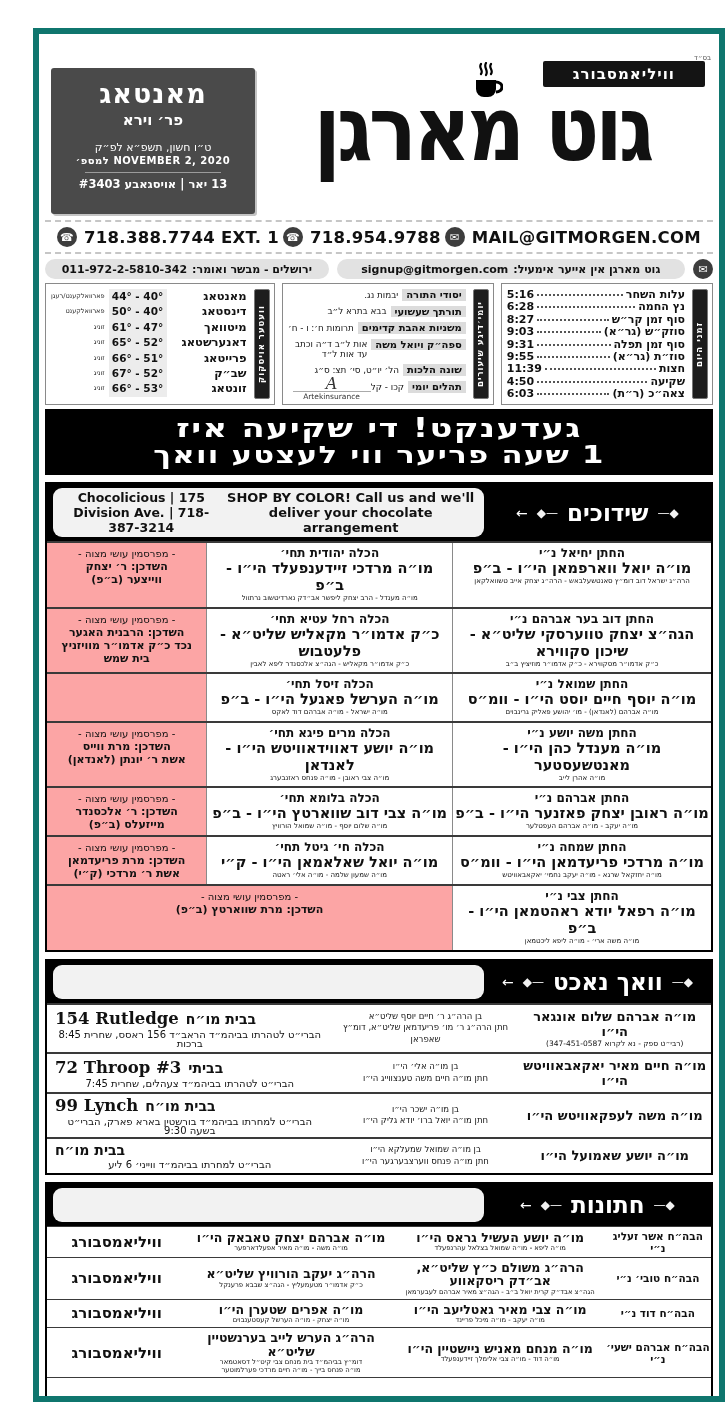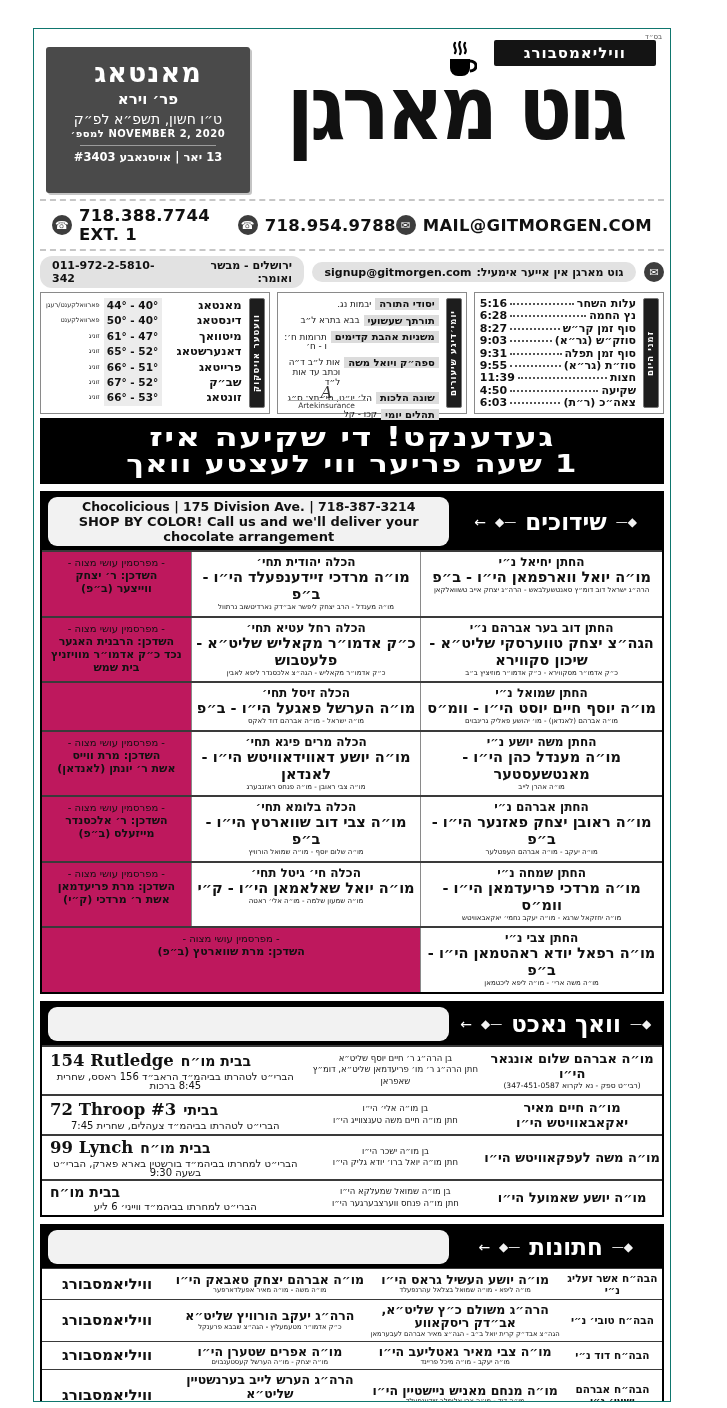--- a/index.html
+++ b/index.html
@@ -1,30 +1,30 @@
 <!DOCTYPE html>
 <html lang="yi"><head>
 <meta charset="utf-8">
 <style>
   *{box-sizing:border-box;margin:0;padding:0}
   body{margin:0;background:#fff;font-family:"DejaVu Sans",sans-serif;color:#111}
   .page{position:relative;width:727px;height:1408px;background:#fff;overflow:hidden}
-  .frame{position:absolute;left:33px;top:28px;width:638px;height:1374px;border:1px solid #0f766e;
-         padding:4px 6px;direction:rtl;overflow:hidden;background:#fff}
+  .frame{position:absolute;left:33px;top:28px;width:692px;height:1374px;border:6px solid #0f766e;
+         padding:20px 6px;direction:rtl;overflow:hidden;background:#fff}
 
   
   .hd{position:relative;height:164px}
   .bsd{position:absolute;top:0;right:2px;font-size:7px;color:#555}
   .tab{position:absolute;top:7px;right:8px;background:#141414;color:#fff;font-weight:bold;
        font-size:15px;padding:4px 30px;border-radius:2px;letter-spacing:1px}
   .datebox{position:absolute;top:14px;left:6px;width:204px;height:146px;background:#4a4a4a;color:#fff;
        text-align:center;border-radius:3px;box-shadow:2px 2px 0 #c4c4c4;padding-top:10px}
   .db-day{font-size:27px;font-weight:bold;letter-spacing:1px}
   .db-parsha{font-size:15px;font-weight:bold;margin-top:2px}
-  .db-hdate{font-size:14px;margin-top:3px}
+  .db-hdate{font-size:11px;margin-top:12px}
   .db-cdate{font-size:10px;font-weight:bold;margin-top:1px;letter-spacing:.5px}
   .db-hr{border-top:1px solid #9b9b9b;margin:6px 34px 4px}
   .db-issue{font-size:11.5px;font-weight:bold}
   .masthead{position:absolute;top:34px;left:212px;right:6px;text-align:center}
   .mh-title{font-size:80px;font-weight:bold;line-height:1.05;letter-spacing:-4px;
             transform:scaleY(1.12);white-space:nowrap}
   .cup{position:absolute;top:-26px;left:47%;width:34px;height:46px}
 
   
   .contact{display:flex;direction:ltr;justify-content:space-between;align-items:center;
@@ -64,29 +64,29 @@
   .banner{background:#000;color:#fff;text-align:center;padding:5px 0 7px;margin:2px 0 7px}
   .bn1{font-size:26px;font-weight:bold;transform:scaleX(1.3);letter-spacing:1px;line-height:28px}
   .bn2{font-size:24px;font-weight:bold;transform:scaleX(1.28);letter-spacing:1px;line-height:26px}
 
   
   .section{border:2px solid #000;margin-bottom:7px;background:#fff}
   .sechdr{background:#000;color:#fff;display:flex;align-items:center;gap:6px;padding:4px 6px;min-height:42px}
   .sec-title-wrap{display:flex;align-items:center;gap:9px;justify-content:center;flex:0 0 33%}
   .sec-title{font-size:23px;font-weight:bold}
   .orn{font-size:12px;opacity:.95}.arrow{font-size:14px}
-  .hdrbox{flex:1;background:#f2f2f2;border-radius:9px;min-height:34px;display:flex;flex-direction:column;
+  .hdrbox{flex:1;background:#f2f2f2;border-radius:9px;min-height:34px;display:flex;flex-direction:row;
           justify-content:center;direction:ltr;text-align:center;color:#111;padding:2px 6px}
   .ad1{font-size:12.5px;font-weight:bold}
   .ad2{font-size:13px;font-weight:bold}
 
   .shrow{display:flex;border-top:2px solid #3a3a3a}
   .sh-g{flex:0 0 39%;padding:3px 2px 4px;text-align:center;border-left:1px solid #8a8a8a}
   .sh-b{flex:0 0 37%;padding:3px 2px 4px;text-align:center;border-left:1px solid #8a8a8a}
-  .sh-s{flex:1;background:#be185d;padding:4px 4px;text-align:center}
+  .sh-s{flex:1;background:#fca5a5;padding:4px 4px;text-align:center}
   .l1{font-size:12px;font-weight:bold;line-height:14px}
   .l2{font-size:14.5px;font-weight:bold;line-height:17px}
   .l3{font-size:7px;line-height:8.5px;color:#111}
   .s1{font-size:10px;line-height:13px}
   .s2{font-size:11px;font-weight:bold;line-height:13px}
   .s3{font-size:11px;font-weight:bold;line-height:13px}
 
   .wnrow{display:flex;border-top:2px solid #3a3a3a;align-items:center;min-height:36px}
   .wn-name{flex:0 0 29%;text-align:center;font-weight:bold;font-size:13px;padding:4px 2px;line-height:15px}
   .nnote{display:block;font-weight:normal;font-size:7.5px;line-height:9px}

